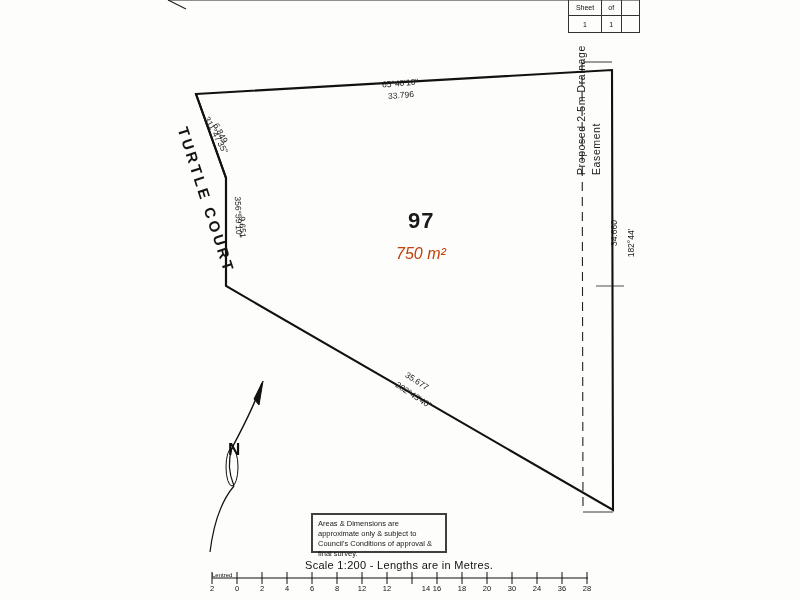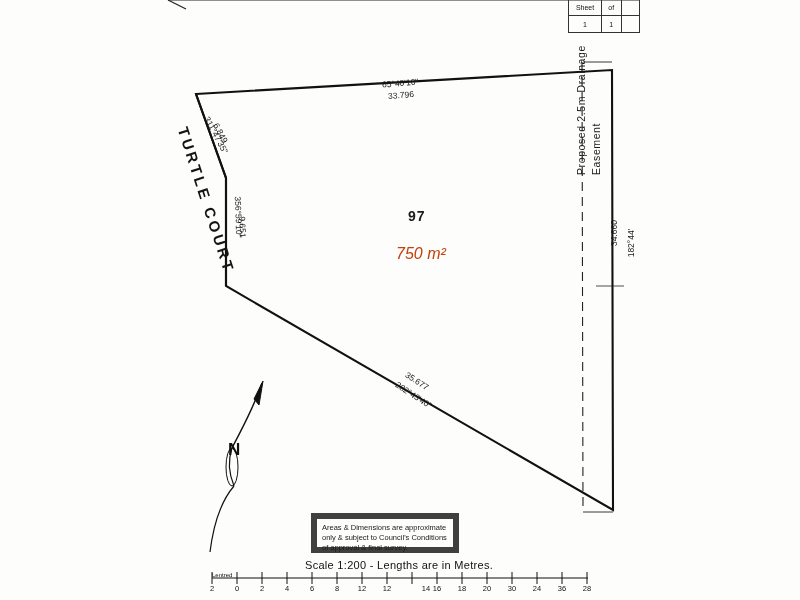--- a/index.html
+++ b/index.html
@@ -21,21 +21,21 @@
     position: absolute;
     left: 0;
     top: 0;
     width: 800px;
     height: 600px;
   }
   .lot-number {
     position: absolute;
     left: 408px;
     top: 208px;
-    font-size: 14px;
+    font-size: 22px;
     font-weight: bold;
     color: #1a1a1a;
     letter-spacing: 1px;
   }
   .lot-area {
     position: absolute;
     left: 396px;
     top: 245px;
     font-size: 16px;
     font-style: italic;
@@ -98,23 +98,23 @@
     left: 228px;
     top: 440px;
     font-size: 17px;
     font-weight: bold;
     color: #111;
   }
   .note-box {
     position: absolute;
     left: 311px;
     top: 513px;
-    width: 148px;
+    width: 136px;
     height: 40px;
-    border: 6px solid #404040;
+    border: 2px solid #404040;
     box-sizing: border-box;
     padding: 4px 5px;
     font-size: 7.5px;
     line-height: 1.35;
     color: #1a1a1a;
   }
   .scale-text {
     position: absolute;
     left: 305px;
     top: 559px;

